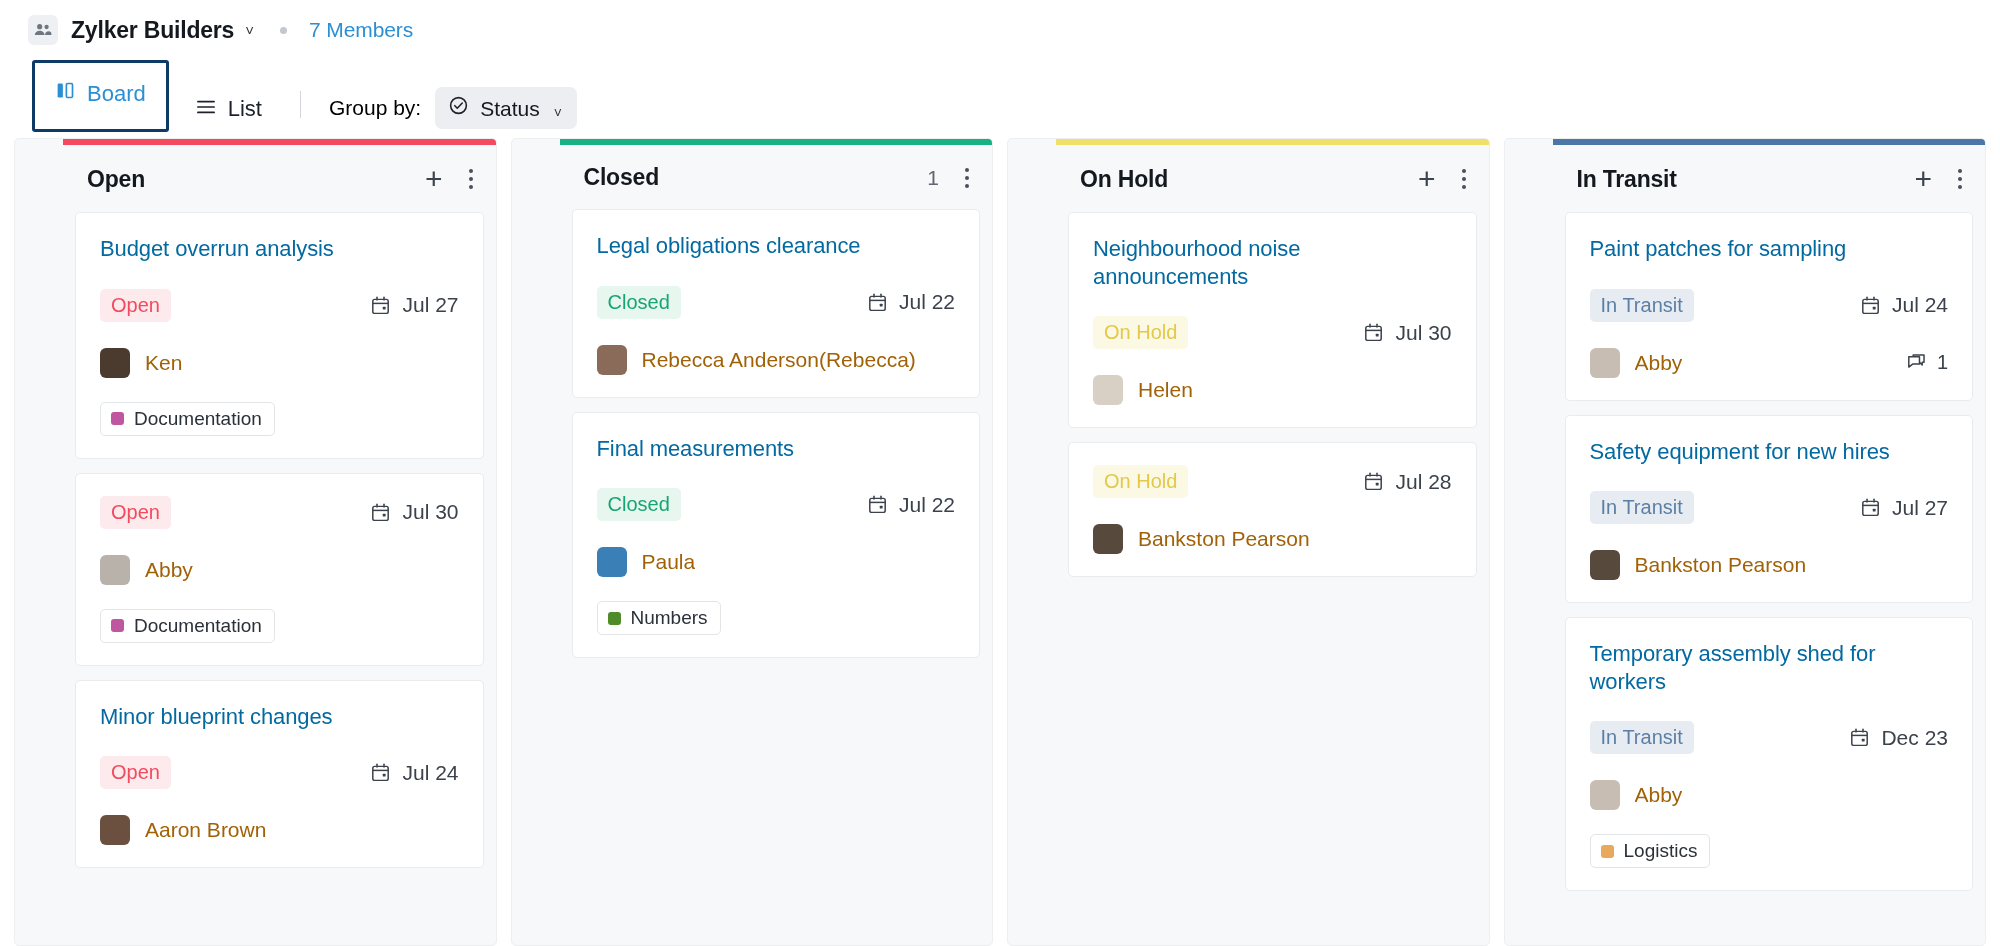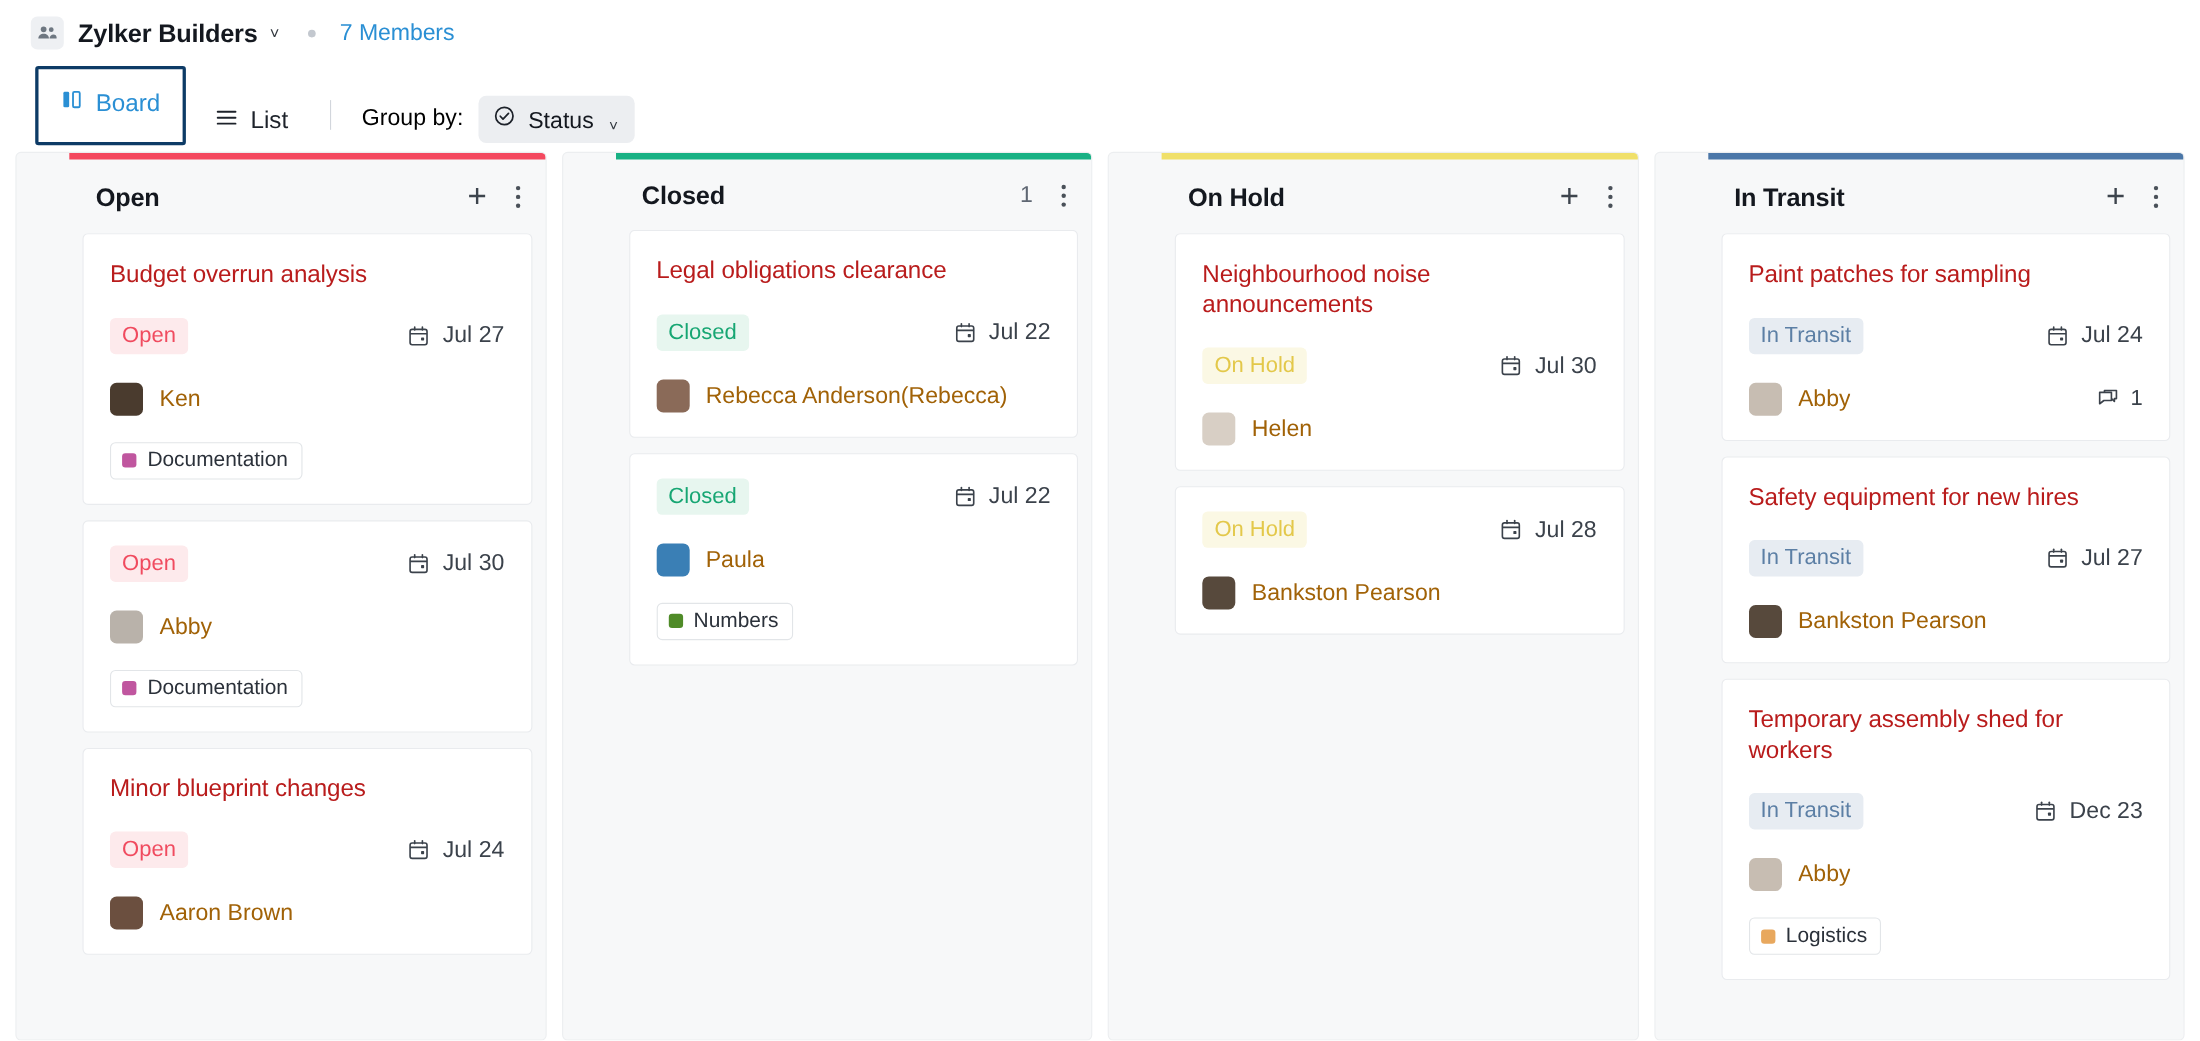--- a/index.html
+++ b/index.html
@@ -180,21 +180,21 @@
   .card {
     background: #ffffff;
     border: 1px solid #e9ebee;
     border-radius: 5px;
     margin: 0 12px 14px 12px;
     padding: 22px 24px 22px 24px;
     cursor: pointer;
   }
   .card-title {
     font-size: 22px;
-    color: #b91c1c;
+    color: #0369a1;
     margin-bottom: 26px;
     letter-spacing: -0.1px;
     line-height: 1.25;
   }
   .card-row {
     display: flex; align-items: center; justify-content: space-between;
     margin-bottom: 26px;
   }
   .status-chip {
     font-size: 20px;
@@ -435,20 +435,21 @@
       <div class="card-foot">
         <div class="assignee">
           <span class="avatar" style="background:#8a6a58"></span>
           <span class="assignee-name">Rebecca Anderson(Rebecca)</span>
         </div>
         <div></div>
       </div>
 
     </div>
         <div class="card">
+      <div class="card-title">Final measurements</div>
       <div class="card-row">
         <span class="status-chip chip-closed">Closed</span>
         <span class="date-wrap">
           <span>
                 <svg class="cal-ico" viewBox="0 0 24 24" fill="none" stroke="#3b424b" stroke-width="1.7">
   <rect x="3.2" y="5" width="17.6" height="16" rx="2.2"></rect>
   <line x1="3.2" y1="9.6" x2="20.8" y2="9.6"></line>
   <line x1="8" y1="2.6" x2="8" y2="5.6" stroke-linecap="round"></line>
   <line x1="16" y1="2.6" x2="16" y2="5.6" stroke-linecap="round"></line>
   <rect x="14.6" y="13.4" width="3.2" height="3.2" rx="0.7" fill="#3b424b" stroke="none"></rect>

